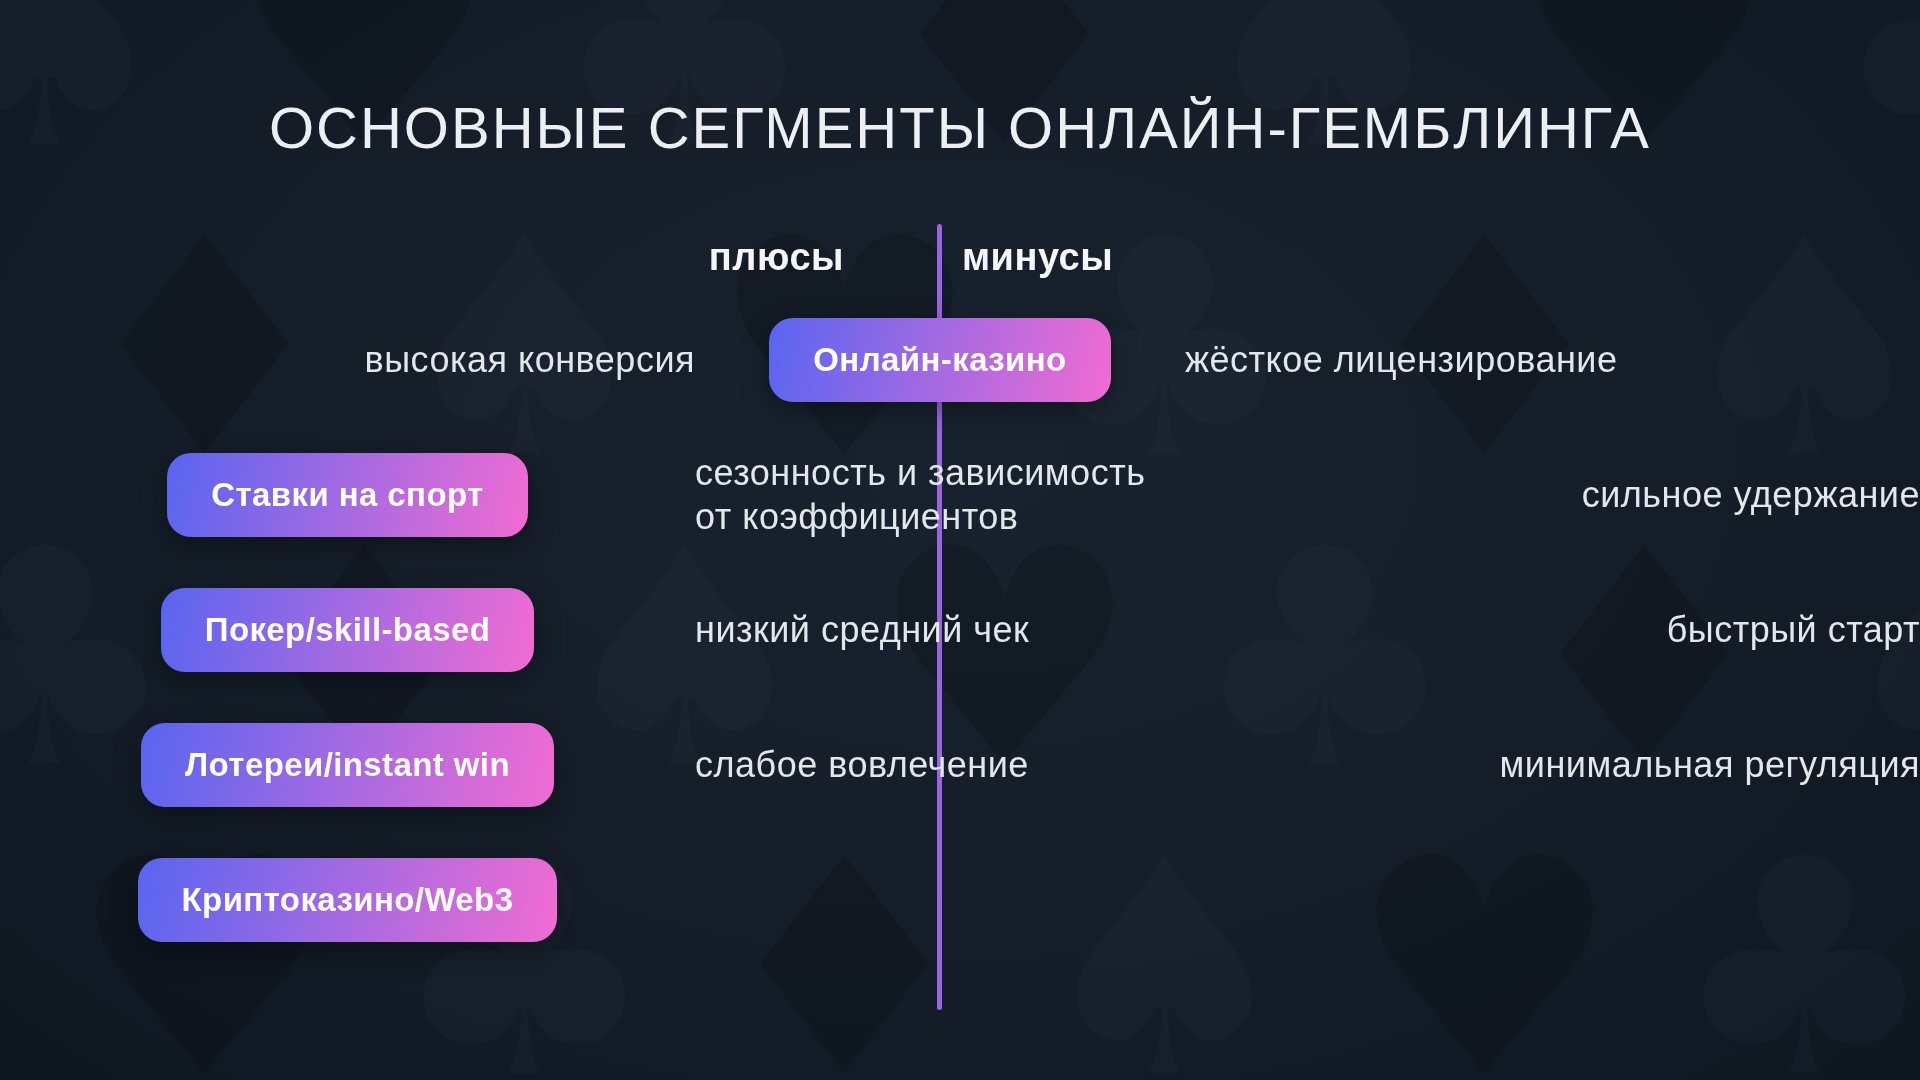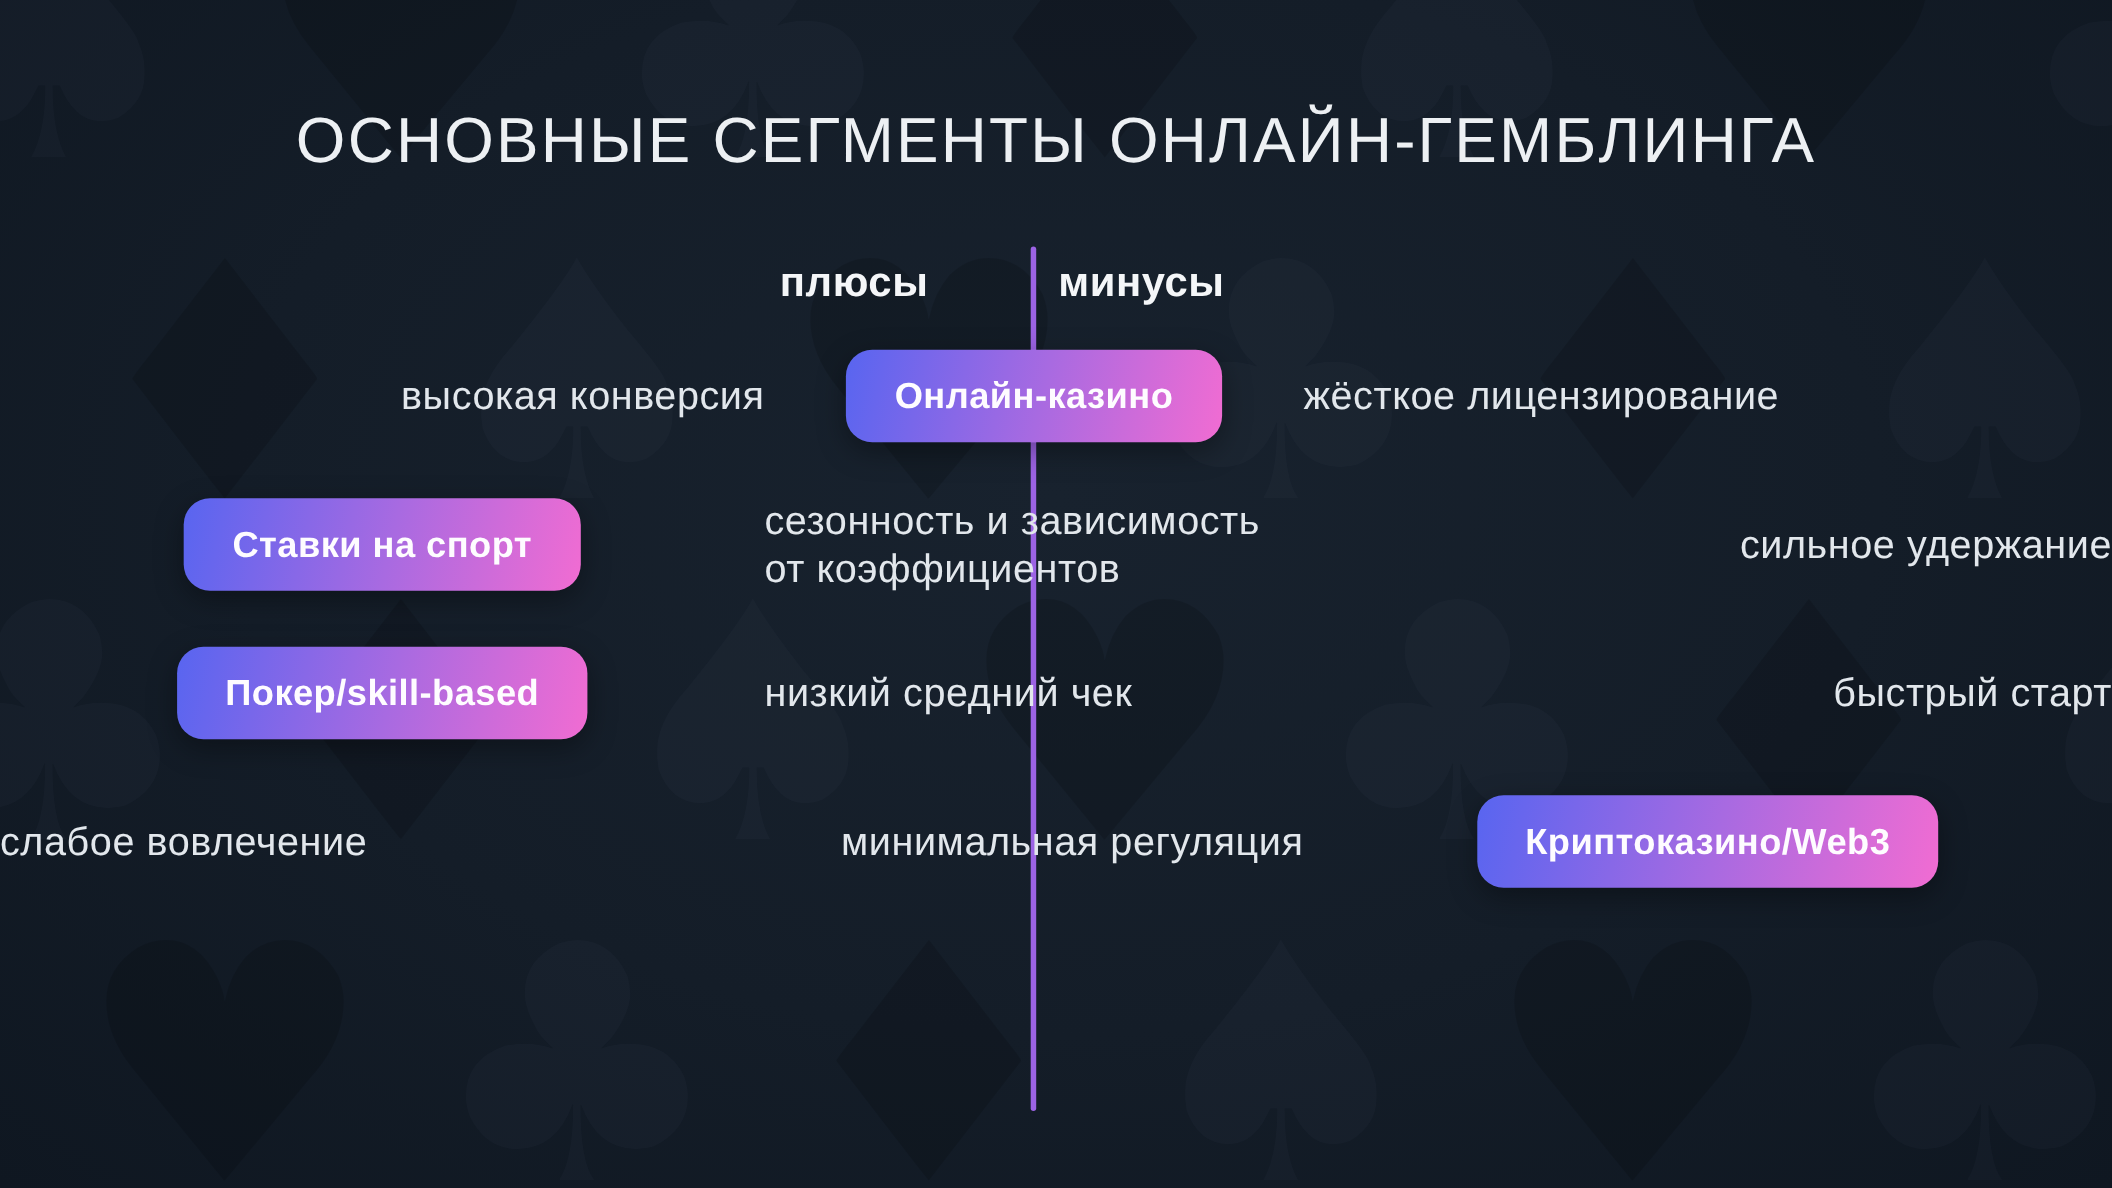--- a/index.html
+++ b/index.html
@@ -182,20 +182,25 @@
       <span>Покер/skill-based</span>
     </div>
   </div>
   <div class="cell con">
     <div class="con-label">низкий средний чек</div>
   </div>
 
   <div class="cell pro">
     <div class="pro-label">быстрый старт</div>
   </div>
+  <div class="cell mid">
+    <div class="pill">
+      <span>Лотереи/instant win</span>
+    </div>
+  </div>
   <div class="cell con">
     <div class="con-label">слабое вовлечение</div>
   </div>
 
   <div class="cell pro">
     <div class="pro-label">минимальная регуляция</div>
   </div>
   <div class="cell mid">
     <div class="pill">
       <span>Криптоказино/Web3</span>

